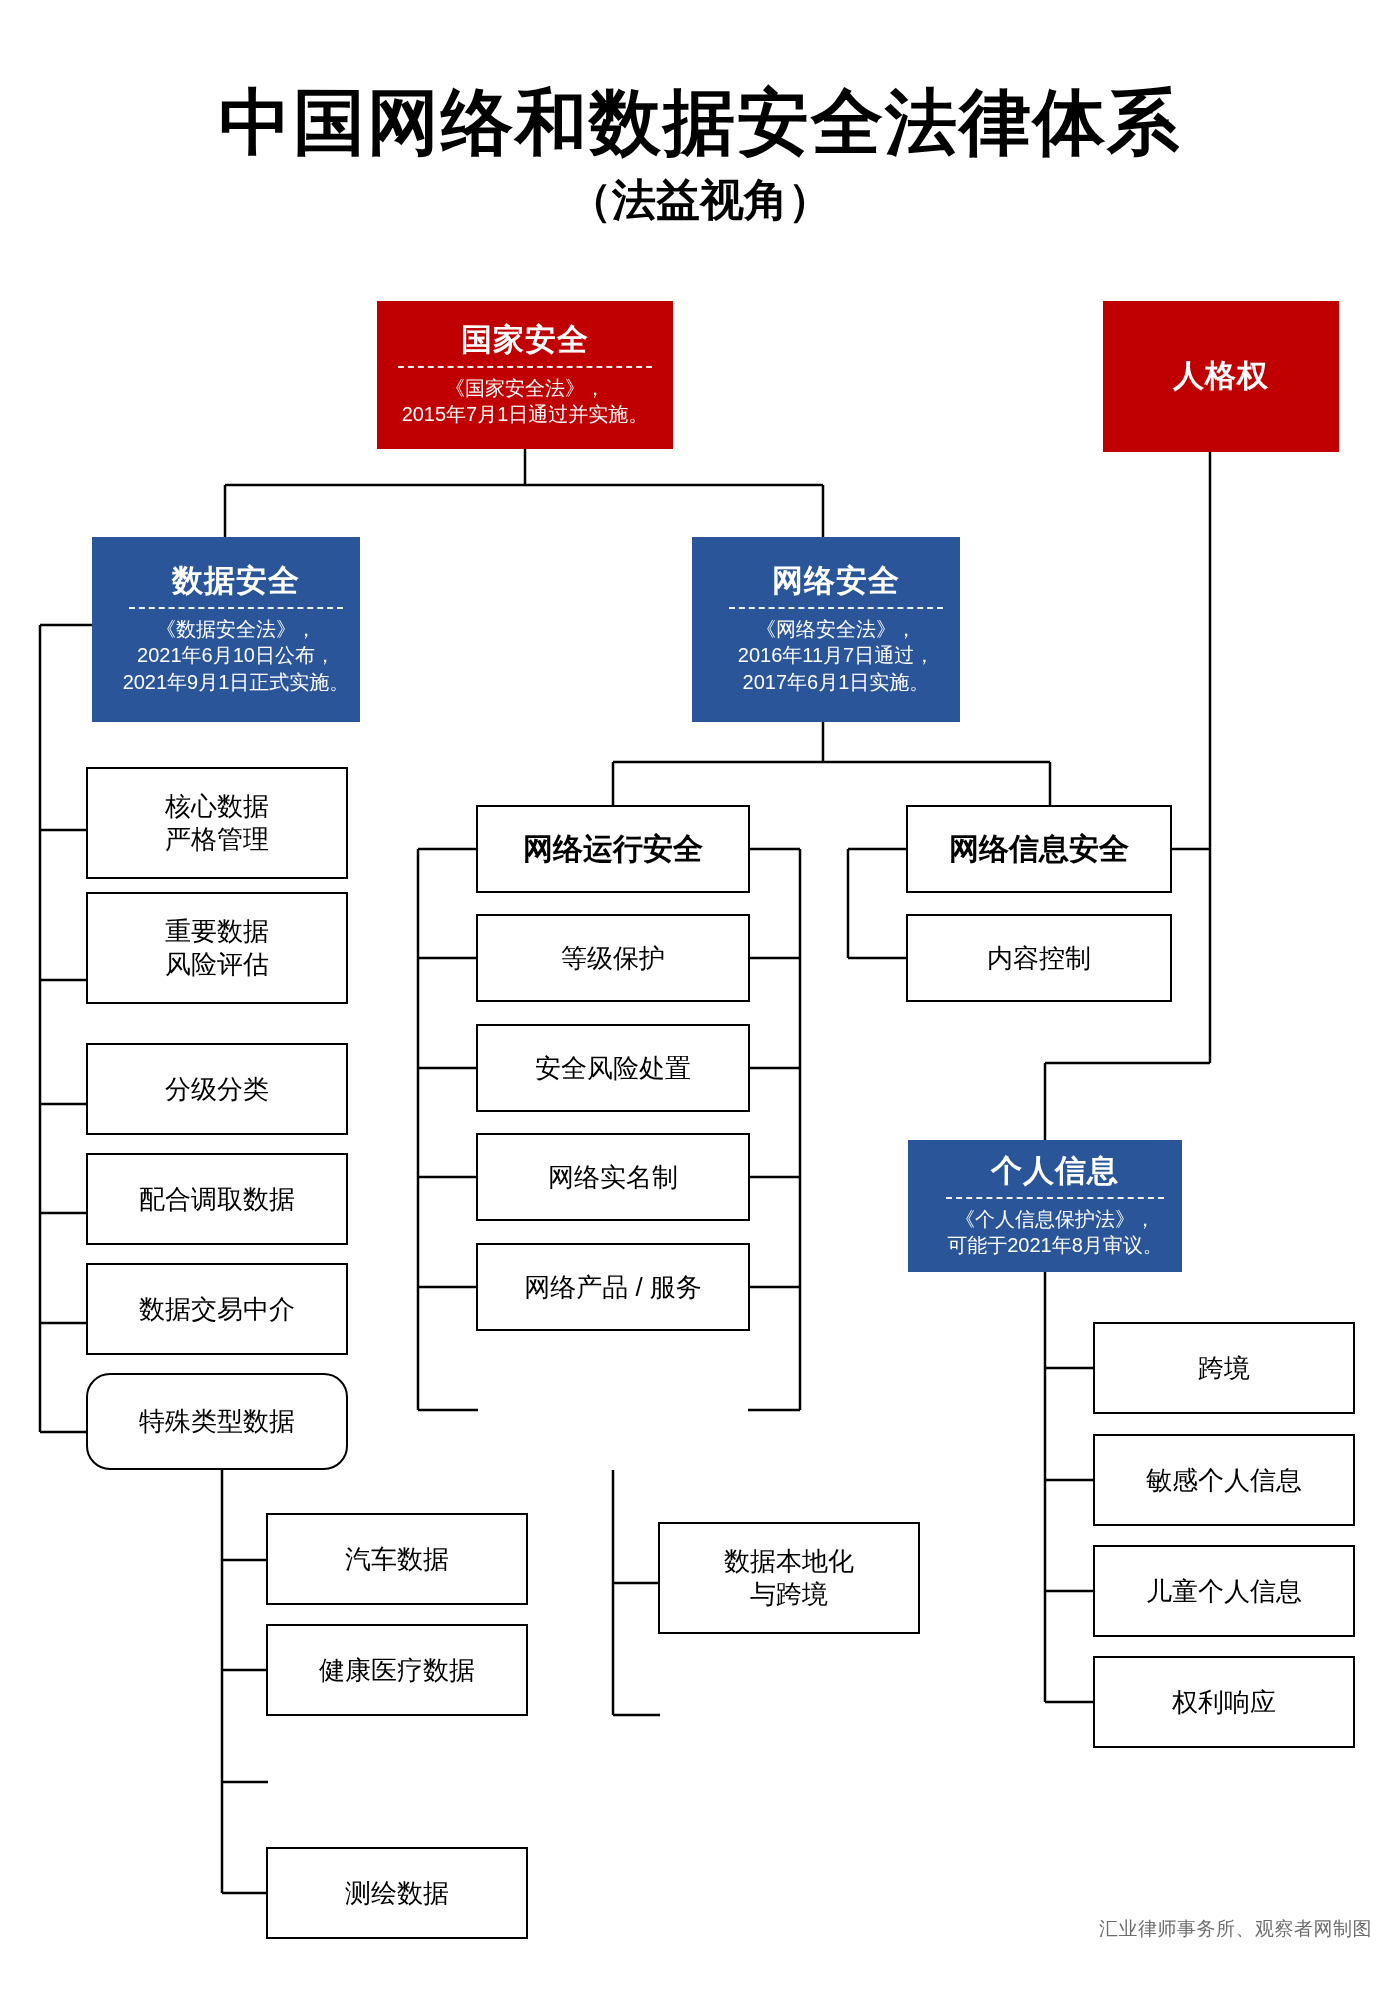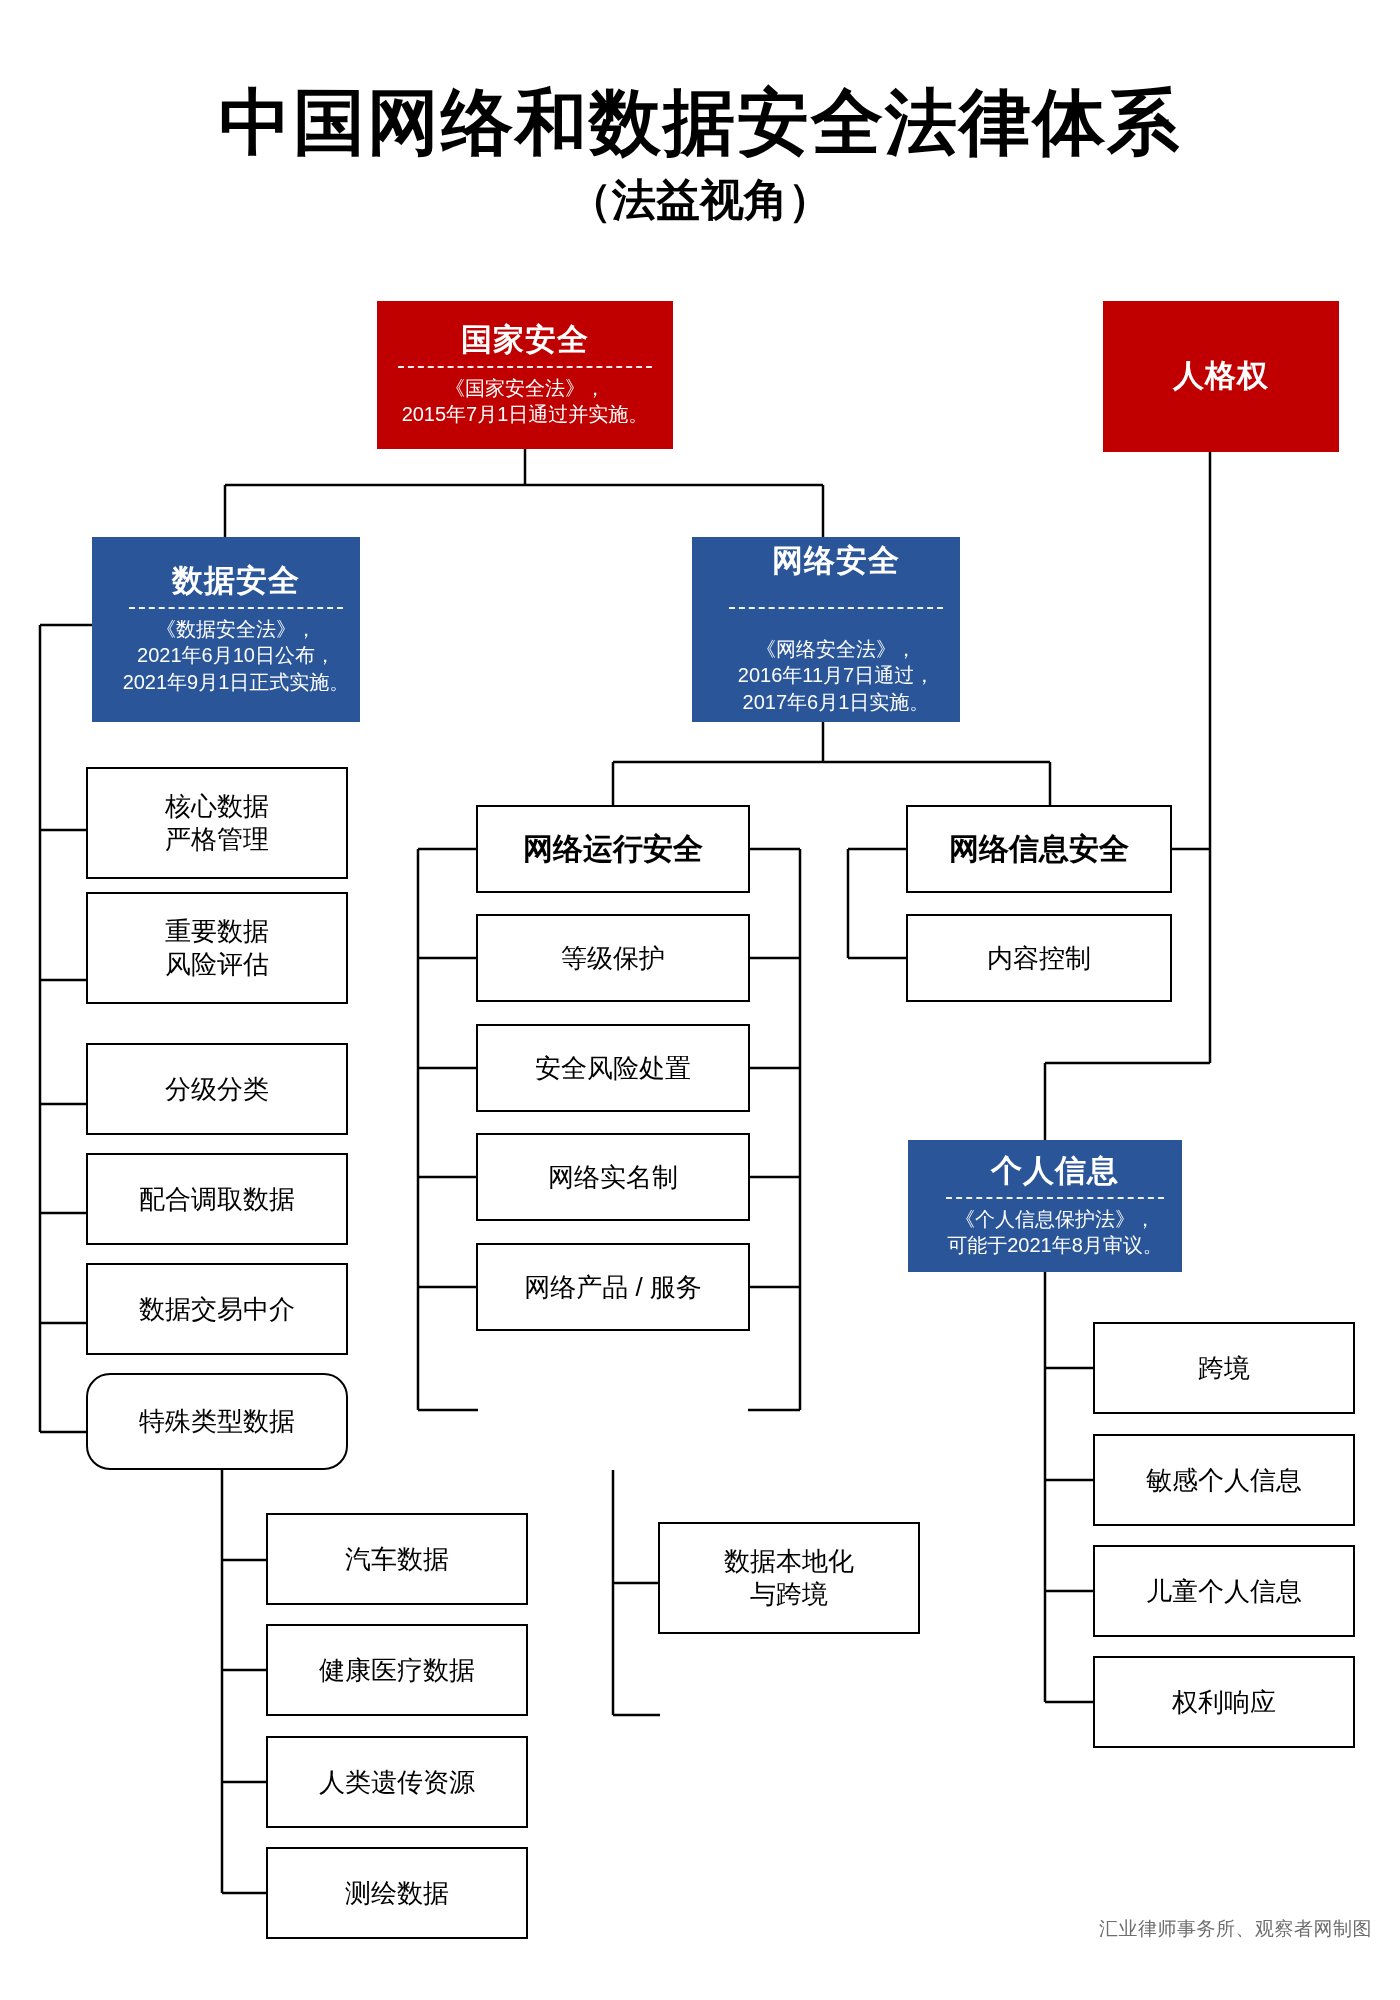--- a/index.html
+++ b/index.html
@@ -195,21 +195,21 @@
   </div>
 
   <div class="node blue" style="left:92px; top:537px; width:268px; height:185px;">
     <div class="head">数据安全</div>
     <div class="dash"></div>
     <div class="sub">《数据安全法》，
 2021年6月10日公布，
 2021年9月1日正式实施。</div>
   </div>
 
-  <div class="node blue" style="left:692px; top:537px; width:268px; height:185px;gap:20px;">
+  <div class="node blue" style="left:692px; top:537px; width:268px; height:185px;">
     <div class="head">网络安全</div>
     <div class="dash"></div>
     <div class="sub">《网络安全法》，
 2016年11月7日通过，
 2017年6月1日实施。</div>
   </div>
 
   <div class="node blue" style="left:908px; top:1140px; width:274px; height:132px;">
     <div class="head">个人信息</div>
     <div class="dash"></div>
@@ -237,23 +237,20 @@
   <div class="node" style="left:86px; top:1373px; width:262px; height:97px;border-radius:24px;">
     <div class="lbl">特殊类型数据</div>
   </div>
 
   <div class="node" style="left:266px; top:1513px; width:262px; height:92px;">
     <div class="lbl">汽车数据</div>
   </div>
   <div class="node" style="left:266px; top:1624px; width:262px; height:92px;">
     <div class="lbl">健康医疗数据</div>
   </div>
-  <div class="node" style="left:266px; top:1736px; width:262px; height:92px;">
-    <div class="lbl">人类遗传资源</div>
-  </div>
   <div class="node" style="left:266px; top:1847px; width:262px; height:92px;">
     <div class="lbl">测绘数据</div>
   </div>
 
   <div class="node bold" style="left:476px; top:805px; width:274px; height:88px;">
     <div class="lbl" style="font-size:30px;">网络运行安全</div>
   </div>
   <div class="node" style="left:476px; top:914px; width:274px; height:88px;">
     <div class="lbl">等级保护</div>
   </div>

